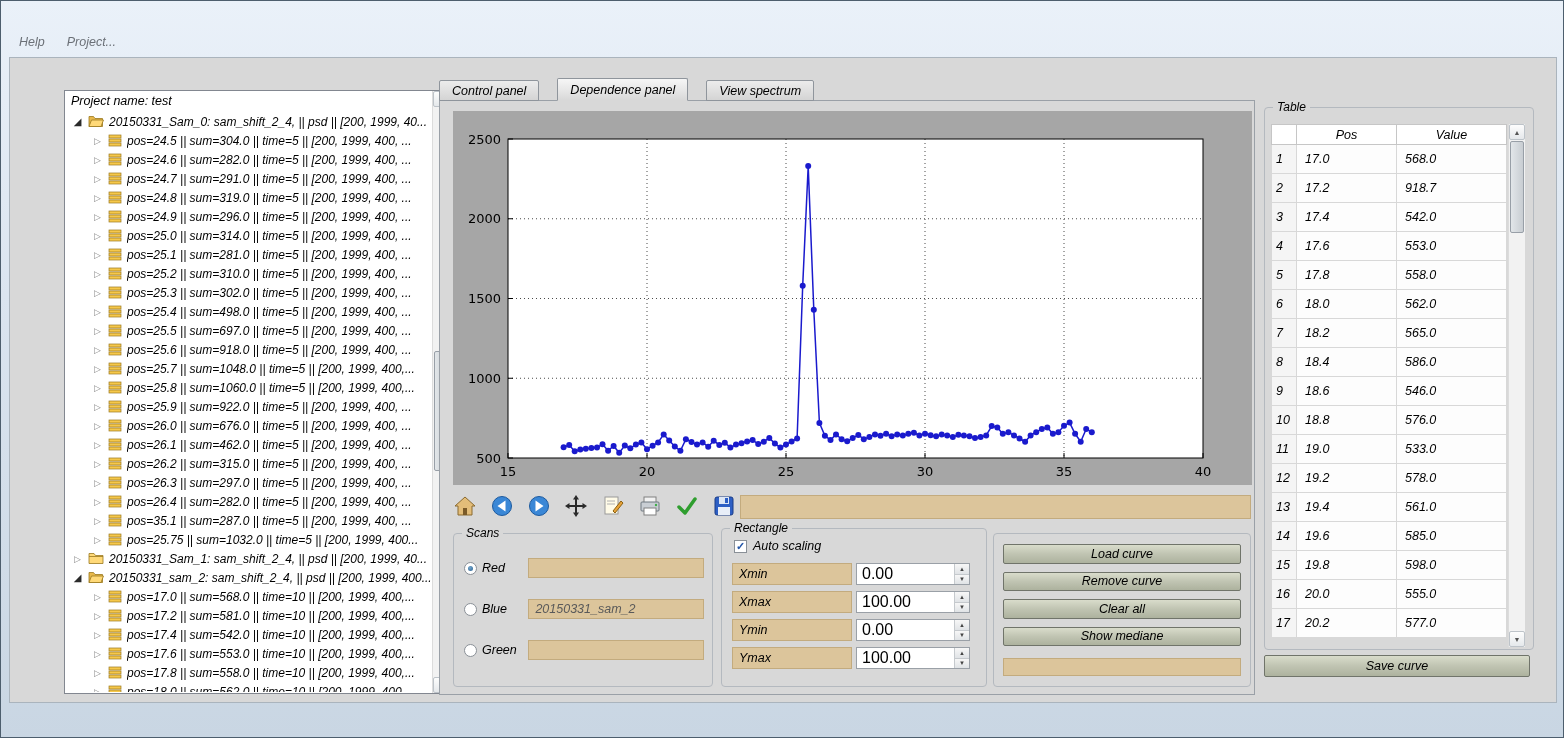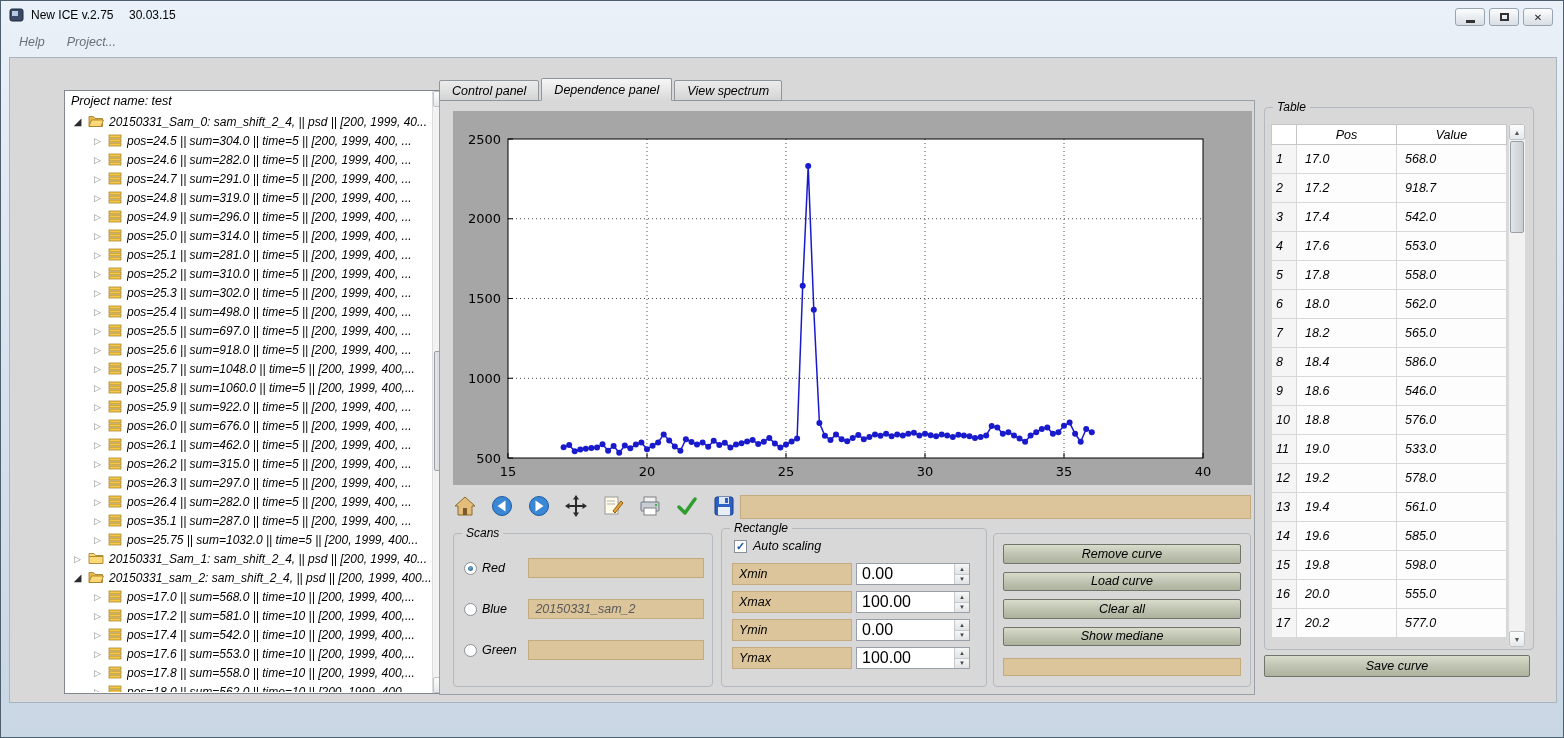--- a/index.html
+++ b/index.html
@@ -49,21 +49,21 @@
   .tree-row.group { padding-left:6px; }
   .tree-row.leaf  { padding-left:26px; }
   .twisty { width:11px; text-align:center; font-style:normal; font-size:9px; color:#8a8a8a; }
   .twisty.open { color:#2b2b2b; font-size:10px; }
   .node-icon { display:inline-flex; }
   .node-label { overflow:hidden; text-overflow:clip; font-size:12px; }
   .tree-panel .vscroll { right:0; top:0; bottom:0; }
 
   
   .tabs { position:absolute; left:429px; top:20px; height:23px; display:flex; align-items:flex-end; z-index:2; }
-  .tab { height:21px; padding:0 12px; margin-right:2px; display:flex; align-items:center;
+  .tab { height:21px; padding:0 12px; margin-right:18px; display:flex; align-items:center;
          border:1px solid #8f959c; border-radius:2px 2px 0 0;
          background:linear-gradient(#ececec,#d4d4d4); }
   .tab.active { height:23px; background:linear-gradient(#f6f6f6,#e2e2e2 70%,#d8d8d8);
                 border-bottom:1px solid #d8d8d8; }
   .pane { position:absolute; left:429px; top:42px; width:816px; height:595px;
           background:#d8d8d8; border:1px solid #9aa0a7; }
 
   
   .chart-wrap { position:absolute; left:13px; top:10px; width:799px; height:374px; }
   .chart-wrap svg text { font-family:"DejaVu Sans",sans-serif; font-style:normal; font-size:13px; fill:#000; }
@@ -121,41 +121,20 @@
   .table-group .vscroll { left:243px; top:16px; height:523px; }
   .save-btn { position:absolute; left:1254px; top:597px; width:266px; height:22px; }
 
   svg { display:block; }
 </style>
 </head>
 <body>
 
 <div id="window">
 
-  <div class="titlebar">
-    <span class="app-icon">
-      <svg width="16" height="16">
-          <rect x="1" y="2" width="13" height="12" rx="2" fill="#3a4a66" stroke="#20293a"></rect>
-          <rect x="3" y="4" width="6" height="5" fill="#b8c8e0"></rect>
-        </svg>
-    </span>
-    <span class="title-text">New ICE v.2.75</span>
-    <span class="title-date">30.03.15</span>
-    <div class="win-btns">
-      <div class="win-btn">
-          <span class="glyph-min"></span>
-        </div>
-      <div class="win-btn">
-          <span class="glyph-max"></span>
-        </div>
-      <div class="win-btn">
-          <span>✕</span>
-        </div>
-    </div>
-  </div>
 
   <div class="menubar">
     <span class="menu-item">Help</span>
     <span class="menu-item">Project...</span>
   </div>
 
   <div class="content">
 
     <div class="tree-panel">
       <div class="tree-header">Project name: test</div>
@@ -781,22 +760,22 @@
                   <i class="up">▲</i>
                   <i>▼</i>
                 </span>
             </div>
           </div>
         </div>
       </div>
 
       <div class="groupbox actions-box">
         <div class="action-col">
+          <button class="olive-btn">Load curve</button>
           <button class="olive-btn">Remove curve</button>
-          <button class="olive-btn">Load curve</button>
           <button class="olive-btn">Clear all</button>
           <button class="olive-btn">Show mediane</button>
           <div class="action-readout"></div>
         </div>
       </div>
     </div>
 
     <div class="groupbox table-group">
       <span class="legend">Table</span>
       <div class="tgrid">

